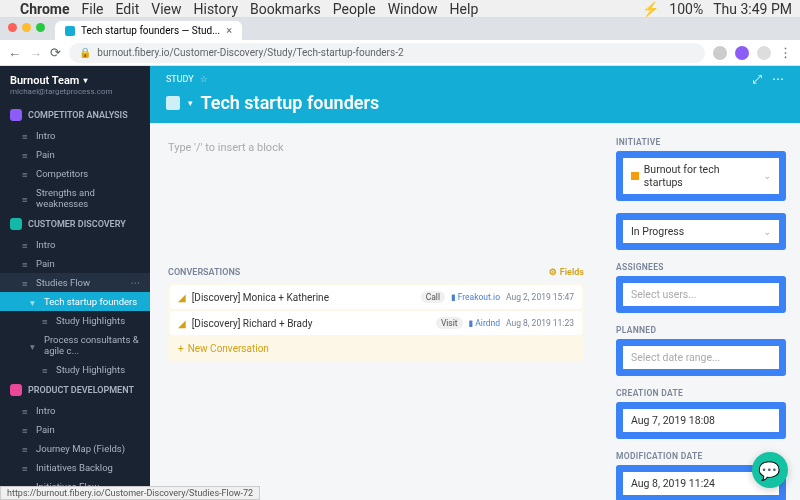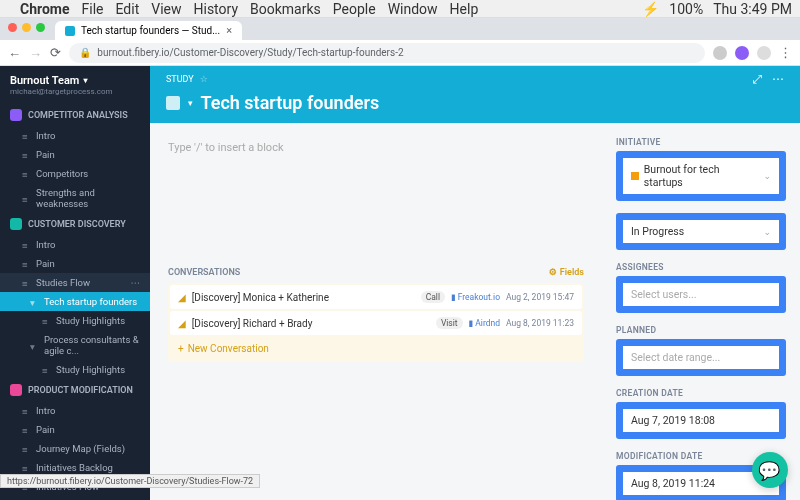--- a/index.html
+++ b/index.html
@@ -77,21 +77,21 @@
 
 .field-group { margin-bottom: 12px; }
 .field-value { font-size: 10.5px; color: #333; padding: 5px 8px; background: #fff; border: 7px solid #3b82f6; border-radius: 3px; display: flex; align-items: center; gap: 5px; }
 .field-value.select { justify-content: space-between; }
 .field-value.placeholder { color: #aaa; }
 .chevron { color: #aaa; font-size: 9px; }
 .flag-orange { width: 8px; height: 8px; background: #f59e0b; display: inline-block; }
 
 .add-field { color: #13add6; font-size: 10.5px; display: flex; align-items: center; gap: 4px; cursor: pointer; margin-top: 8px; }
 
-.status-bar { position: absolute; bottom: 12px; left: 0; background: #f0f0f0; border: 1px solid #ccc; padding: 1px 6px; font-size: 9px; color: #555; }
+.status-bar { position: absolute; bottom: 0; left: 0; background: #f0f0f0; border: 1px solid #ccc; padding: 1px 6px; font-size: 9px; color: #555; }
 
 .intercom { position: absolute; bottom: 12px; right: 12px; width: 36px; height: 36px; background: #13c2a3; border-radius: 50%; display: flex; align-items: center; justify-content: center; color: #fff; font-size: 18px; box-shadow: 0 2px 8px rgba(0,0,0,0.2); }
 </style>
 </head>
 <body>
 
 <div class="mac-menubar">
   <span class="apple-logo"></span>
   <b>Chrome</b>
   <span>File</span>
@@ -196,21 +196,21 @@
         <div class="nav-item indent1">
           <span class="item-icon">▾</span>
           <span>Process consultants &amp; agile c...</span>
         </div>
         <div class="nav-item indent2">
           <span class="item-icon">≡</span>
           <span>Study Highlights</span>
         </div>
         <div class="section-header">
           <span class="section-icon pink"></span>
-          <span>PRODUCT MODIFICATION</span>
+          <span>PRODUCT DEVELOPMENT</span>
         </div>
         <div class="nav-item">
           <span class="item-icon">≡</span>
           <span>Intro</span>
         </div>
         <div class="nav-item">
           <span class="item-icon">≡</span>
           <span>Pain</span>
         </div>
         <div class="nav-item">

